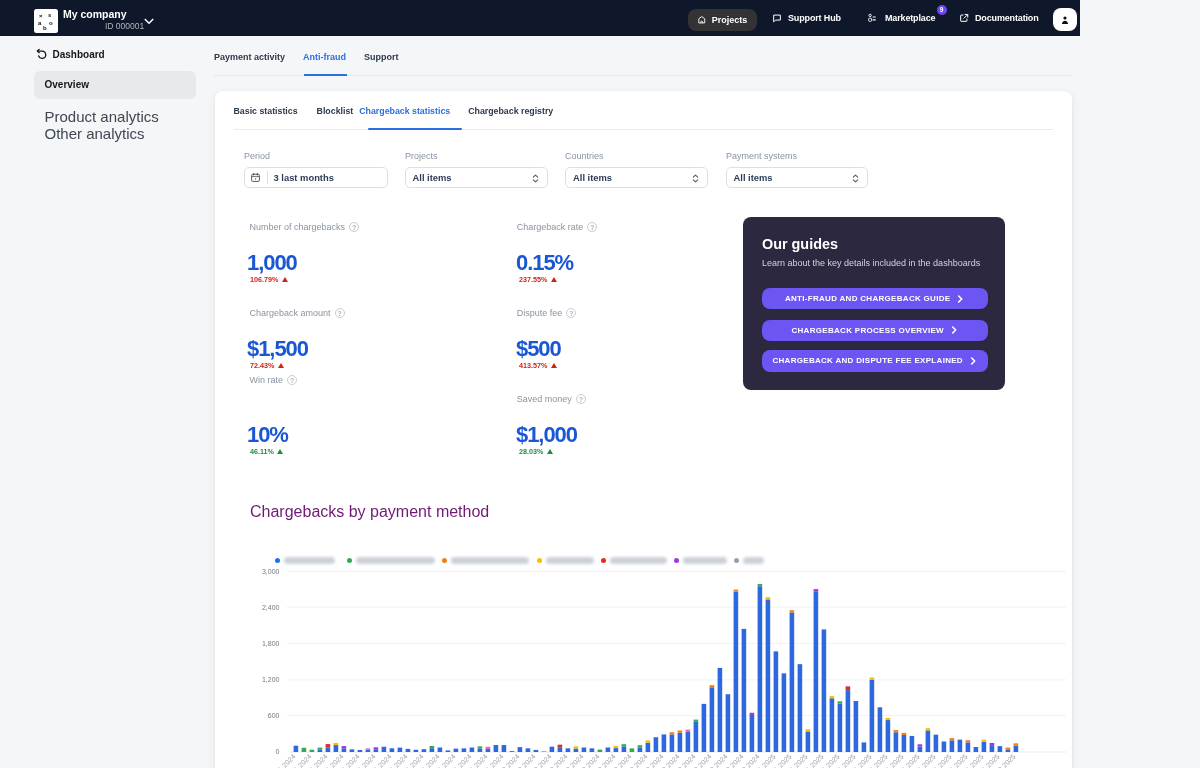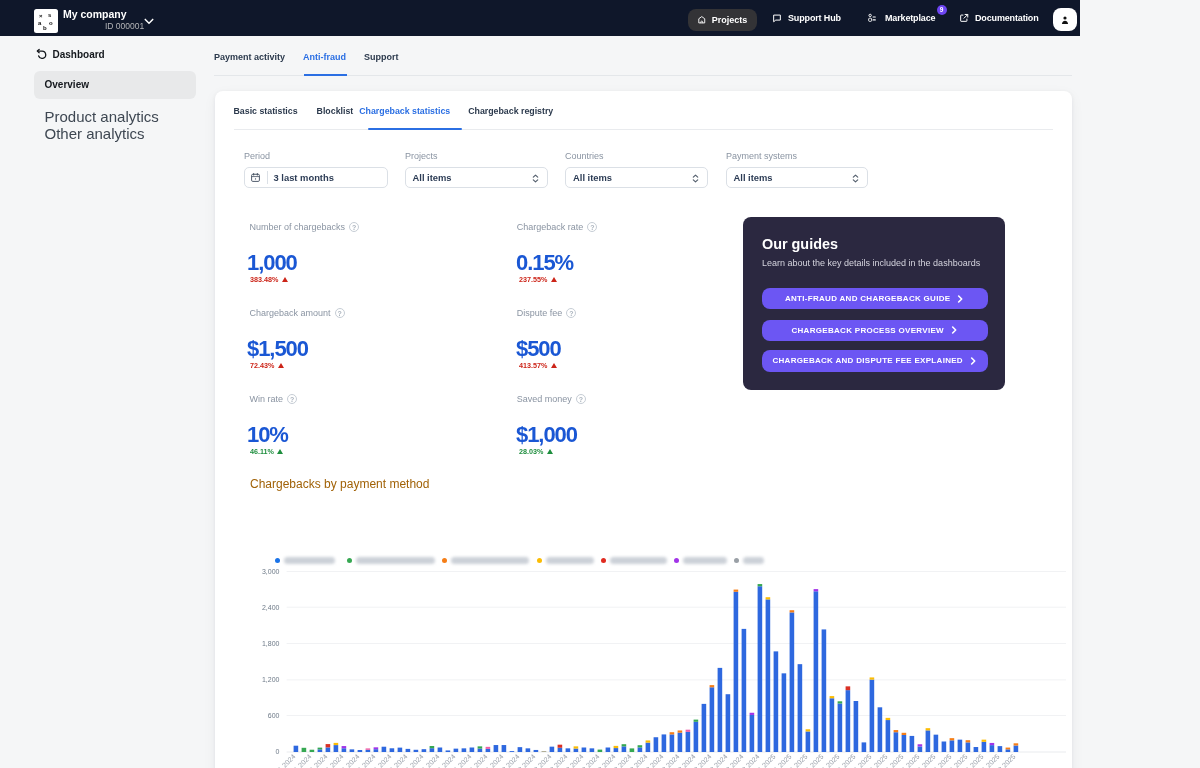--- a/index.html
+++ b/index.html
@@ -35,21 +35,21 @@
 .sdelta { position:absolute; font-size:7.2px; font-weight:bold; display:flex; align-items:center; gap:3.5px; }
 .sdelta.red { color:#cc2418; }
 .sdelta.green { color:#1e8e3e; }
 .tri { width:0; height:0; border-left:3px solid transparent; border-right:3px solid transparent; }
 .red .tri { border-bottom:5px solid #cc2418; }
 .green .tri { border-bottom:5px solid #1e8e3e; }
 .guides { position:absolute; left:743px; top:217px; width:262px; height:173px; background:#2b2840; border-radius:8px; }
 .gtitle { position:absolute; left:19px; top:19px; color:#fff; font-size:14.4px; font-weight:bold; }
 .gsub { position:absolute; left:19px; top:40.5px; color:#d5d4de; font-size:9px; white-space:nowrap; }
 .gbtn { position:absolute; left:18.7px; width:226px; height:21.2px; background:#6c56f3; border-radius:8px; color:#fff; font-size:8px; font-weight:bold; letter-spacing:0.3px; display:flex; align-items:center; justify-content:center; white-space:nowrap; }
-.ctitle { position:absolute; left:250px; top:477px; font-size:12px; color:#a16207; }
+.ctitle { position:absolute; left:250px; top:503px; font-size:16px; color:#701a75; }
 .lgd { position:absolute; top:557.5px; width:5px; height:5px; border-radius:50%; }
 .lgb { position:absolute; top:556.5px; height:7px; border-radius:3.5px; background:#ccd1d8; filter:blur(1.5px); }
 </style></head>
 <body>
 <div id="root">
 <div class="topbar">
   <div class="logo">
     <span style="left:5px;top:4px">×</span>
         <span style="left:14px;top:3px">s</span>
     <span style="left:4px;top:11px">a</span>
@@ -158,21 +158,21 @@
       <span class="sorticon"><svg width="7" height="9" viewBox="0 0 10 13" fill="none" stroke="#55606e" stroke-width="1.7" stroke-linecap="round" stroke-linejoin="round">
           <path d="M1.8 4.6 5 1.6l3.2 3M1.8 8.4l3.2 3 3.2-3"></path>
         </svg></span>
     </div>
 <div class="slabel" style="left:249.5px;top:222px">
       <span>Number of chargebacks</span>
       <span class="qm">?</span>
     </div>
 <div class="sval" style="left:247px;top:252px">1,000</div>
 <div class="sdelta red" style="left:250px;top:275px">
-      <span>383.48%</span>
+      <span>106.79%</span>
       <span class="tri"></span>
     </div>
 <div class="slabel" style="left:516.8px;top:222px">
       <span>Chargeback rate</span>
       <span class="qm">?</span>
     </div>
 <div class="sval" style="left:516px;top:252px">0.15%</div>
 <div class="sdelta red" style="left:519px;top:275px">
       <span>237.55%</span>
       <span class="tri"></span>
@@ -188,21 +188,21 @@
     </div>
 <div class="slabel" style="left:516.8px;top:308px">
       <span>Dispute fee</span>
       <span class="qm">?</span>
     </div>
 <div class="sval" style="left:516px;top:338px">$500</div>
 <div class="sdelta red" style="left:519px;top:361px">
       <span>413.57%</span>
       <span class="tri"></span>
     </div>
-<div class="slabel" style="left:249.5px;top:394px">
+<div class="slabel" style="left:249.5px;top:375px">
       <span>Win rate</span>
       <span class="qm">?</span>
     </div>
 <div class="sval" style="left:247px;top:424px">10%</div>
 <div class="sdelta green" style="left:250px;top:447px">
       <span>46.11%</span>
       <span class="tri"></span>
     </div>
 <div class="slabel" style="left:516.8px;top:394px">
       <span>Saved money</span>

